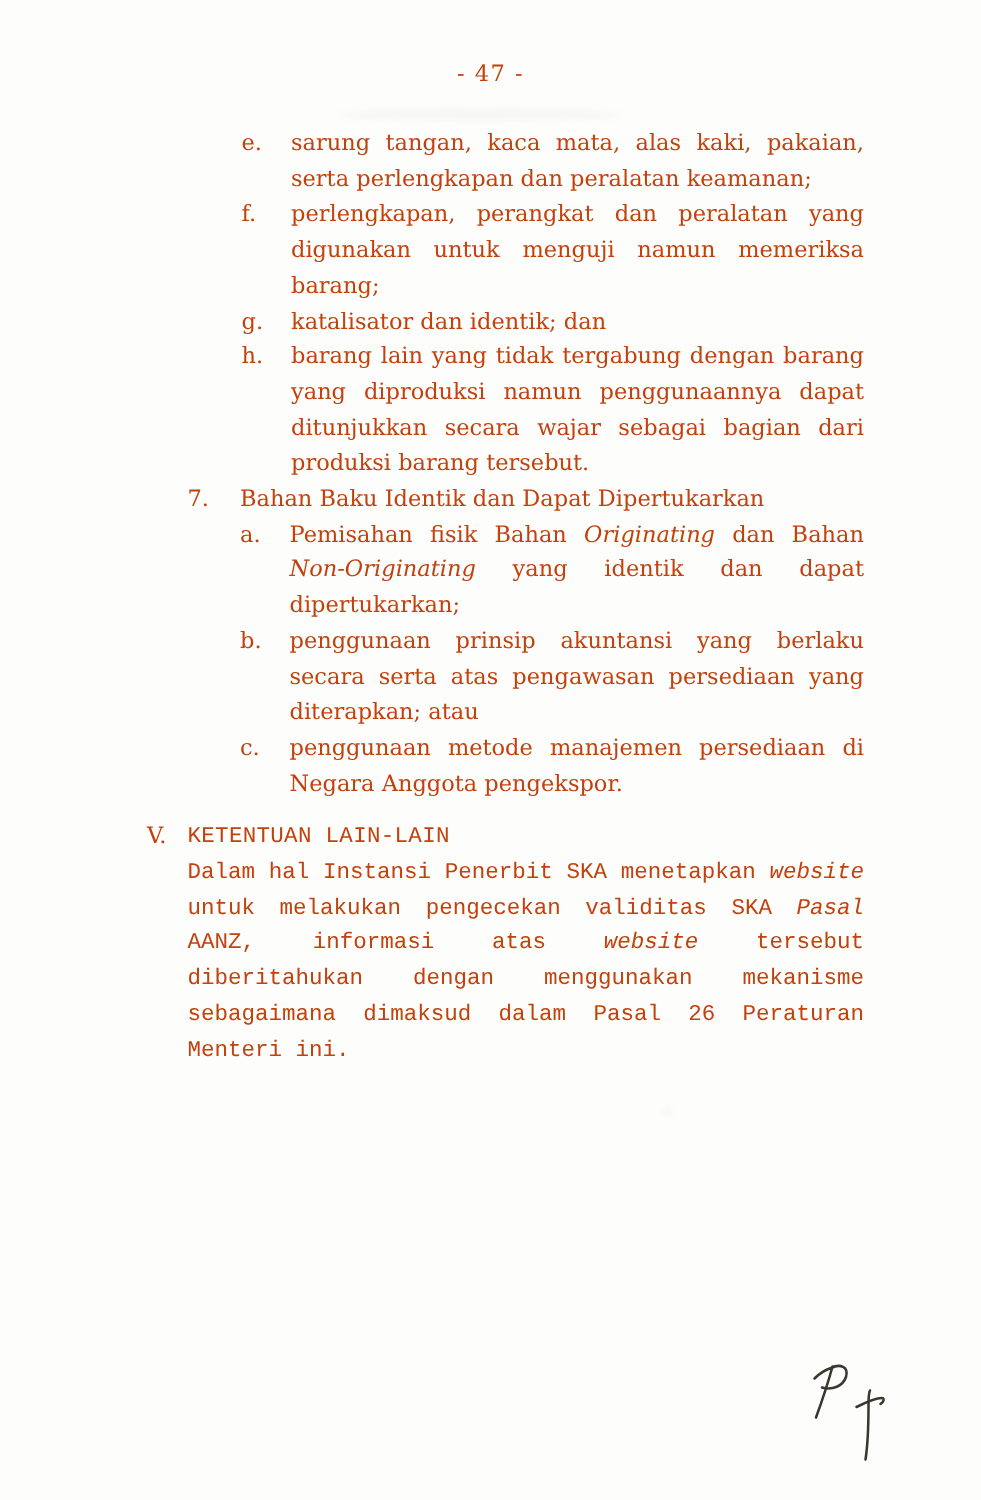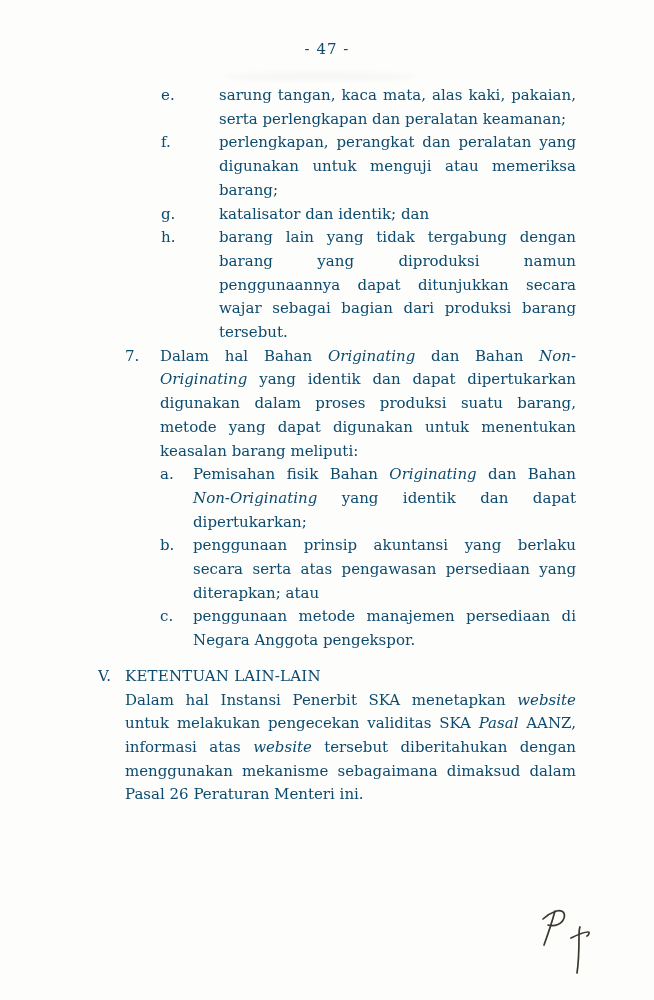--- a/index.html
+++ b/index.html
@@ -5,52 +5,52 @@
   html, body { margin: 0; padding: 0; }
   body {
     width: 654px; height: 1000px;
     background: #e9e9e9;
     font-family: "DejaVu Serif", "Liberation Serif", serif;
   }
   .sheet {
     position: relative;
     width: 654px; height: 1000px;
     background: #fdfdfc;
-    color: #0c4a6e;
+    color: #c2410c;
     overflow: hidden;
     font-size: 15px;
     line-height: 23.7px;
   }
   .page-number {
     position: absolute;
     top: 38px; left: 0; right: 0;
     text-align: center;
     letter-spacing: 1px;
   }
   .content {
     position: absolute;
     top: 84px; left: 96px;
     width: 480px;
   }
   .row { display: flex; align-items: flex-start; }
   .just { text-align: justify; }
   
   .letter-list { margin-left: 65px; }
   .letter-label { flex: 0 0 33px; }
-  .letter-text { flex: 1 1 auto; margin-left: 25px; }
+  .letter-text { flex: 1 1 auto; }
   
   .num-item { margin-left: 29px; }
   .num-label { flex: 0 0 35px; }
   .num-body { flex: 1 1 auto; }
   .sub-label { flex: 0 0 33px; }
   .sub-text { flex: 1 1 auto; }
   
   .section { margin-left: 2px; margin-top: 12px; }
   .sec-label { flex: 0 0 27px; }
-  .sec-body { flex: 1 1 auto; }
+  .sec-body { flex: 1 1 auto; font-family: Liberation Mono, monospace; }
   .sec-title { letter-spacing: 0.2px; }
   i { font-style: italic; }
   
   .paraf {
     position: absolute;
     left: 535px; top: 903px;
     width: 70px; height: 82px;
   }
   .paraf svg { display: block; width: 70px; height: 82px; }
   
@@ -76,36 +76,36 @@
 
   <div class="content">
 
     <div class="letter-list">
       <div class="row">
         <div class="letter-label">e.</div>
         <div class="letter-text just">sarung tangan, kaca mata, alas kaki, pakaian, serta perlengkapan dan peralatan keamanan;</div>
       </div>
       <div class="row">
         <div class="letter-label">f.</div>
-        <div class="letter-text just">perlengkapan, perangkat dan peralatan yang digunakan untuk menguji atau memeriksa barang;</div>
+        <div class="letter-text just">perlengkapan, perangkat dan peralatan yang digunakan untuk menguji namun memeriksa barang;</div>
       </div>
       <div class="row">
         <div class="letter-label">g.</div>
         <div class="letter-text just">katalisator dan identik; dan</div>
       </div>
       <div class="row">
         <div class="letter-label">h.</div>
         <div class="letter-text just">barang lain yang tidak tergabung dengan barang yang diproduksi namun penggunaannya dapat ditunjukkan secara wajar sebagai bagian dari produksi barang tersebut.</div>
       </div>
     </div>
 
     <div class="row num-item">
       <div class="num-label">7.</div>
       <div class="num-body">
-        <div class="just">Dalam hal Bahan <i>Originating</i> dan Bahan <i>Non-Originating</i> yang identik dan dapat dipertukarkan digunakan dalam proses produksi suatu barang, metode yang dapat digunakan untuk menentukan keasalan barang meliputi:</div>
+        <div>Bahan Baku Identik dan Dapat Dipertukarkan</div>
 
         <div>
           <div class="row">
             <div class="sub-label">a.</div>
             <div class="sub-text just">Pemisahan fisik Bahan <i>Originating</i> dan Bahan <i>Non-Originating</i> yang identik dan dapat dipertukarkan;</div>
           </div>
           <div class="row">
             <div class="sub-label">b.</div>
             <div class="sub-text just">penggunaan prinsip akuntansi yang berlaku secara serta atas pengawasan persediaan yang diterapkan; atau</div>
           </div>

